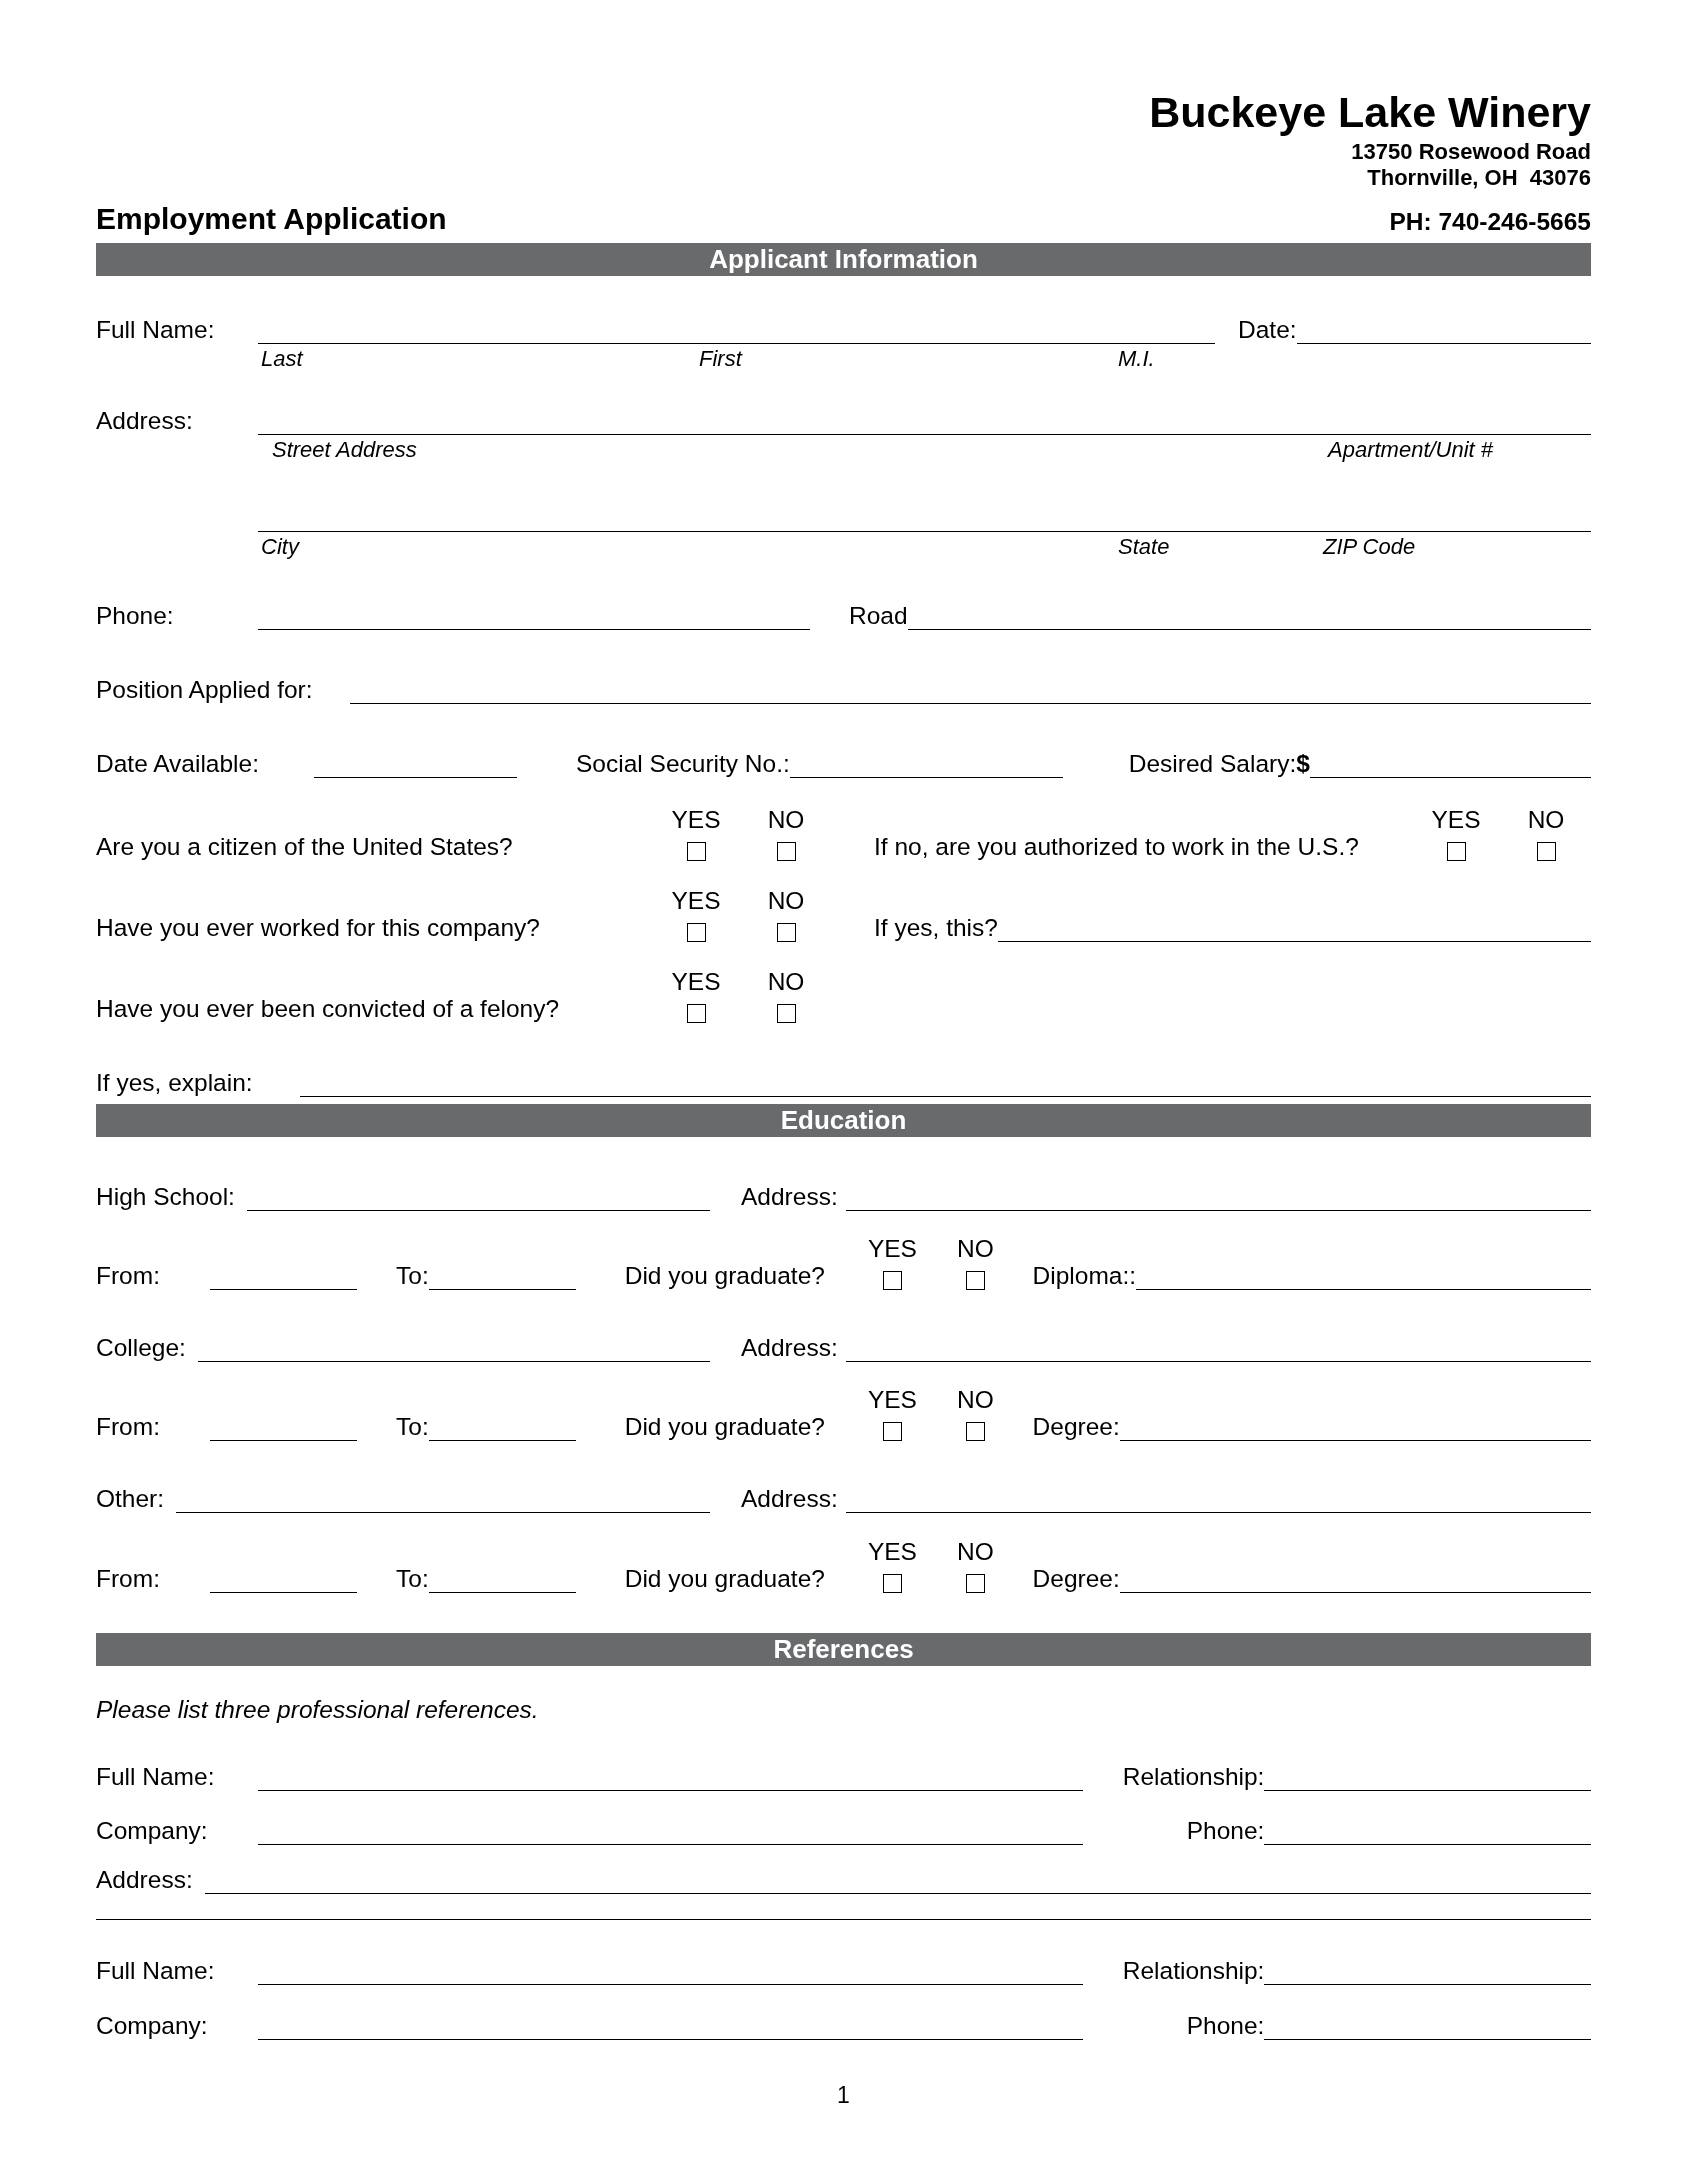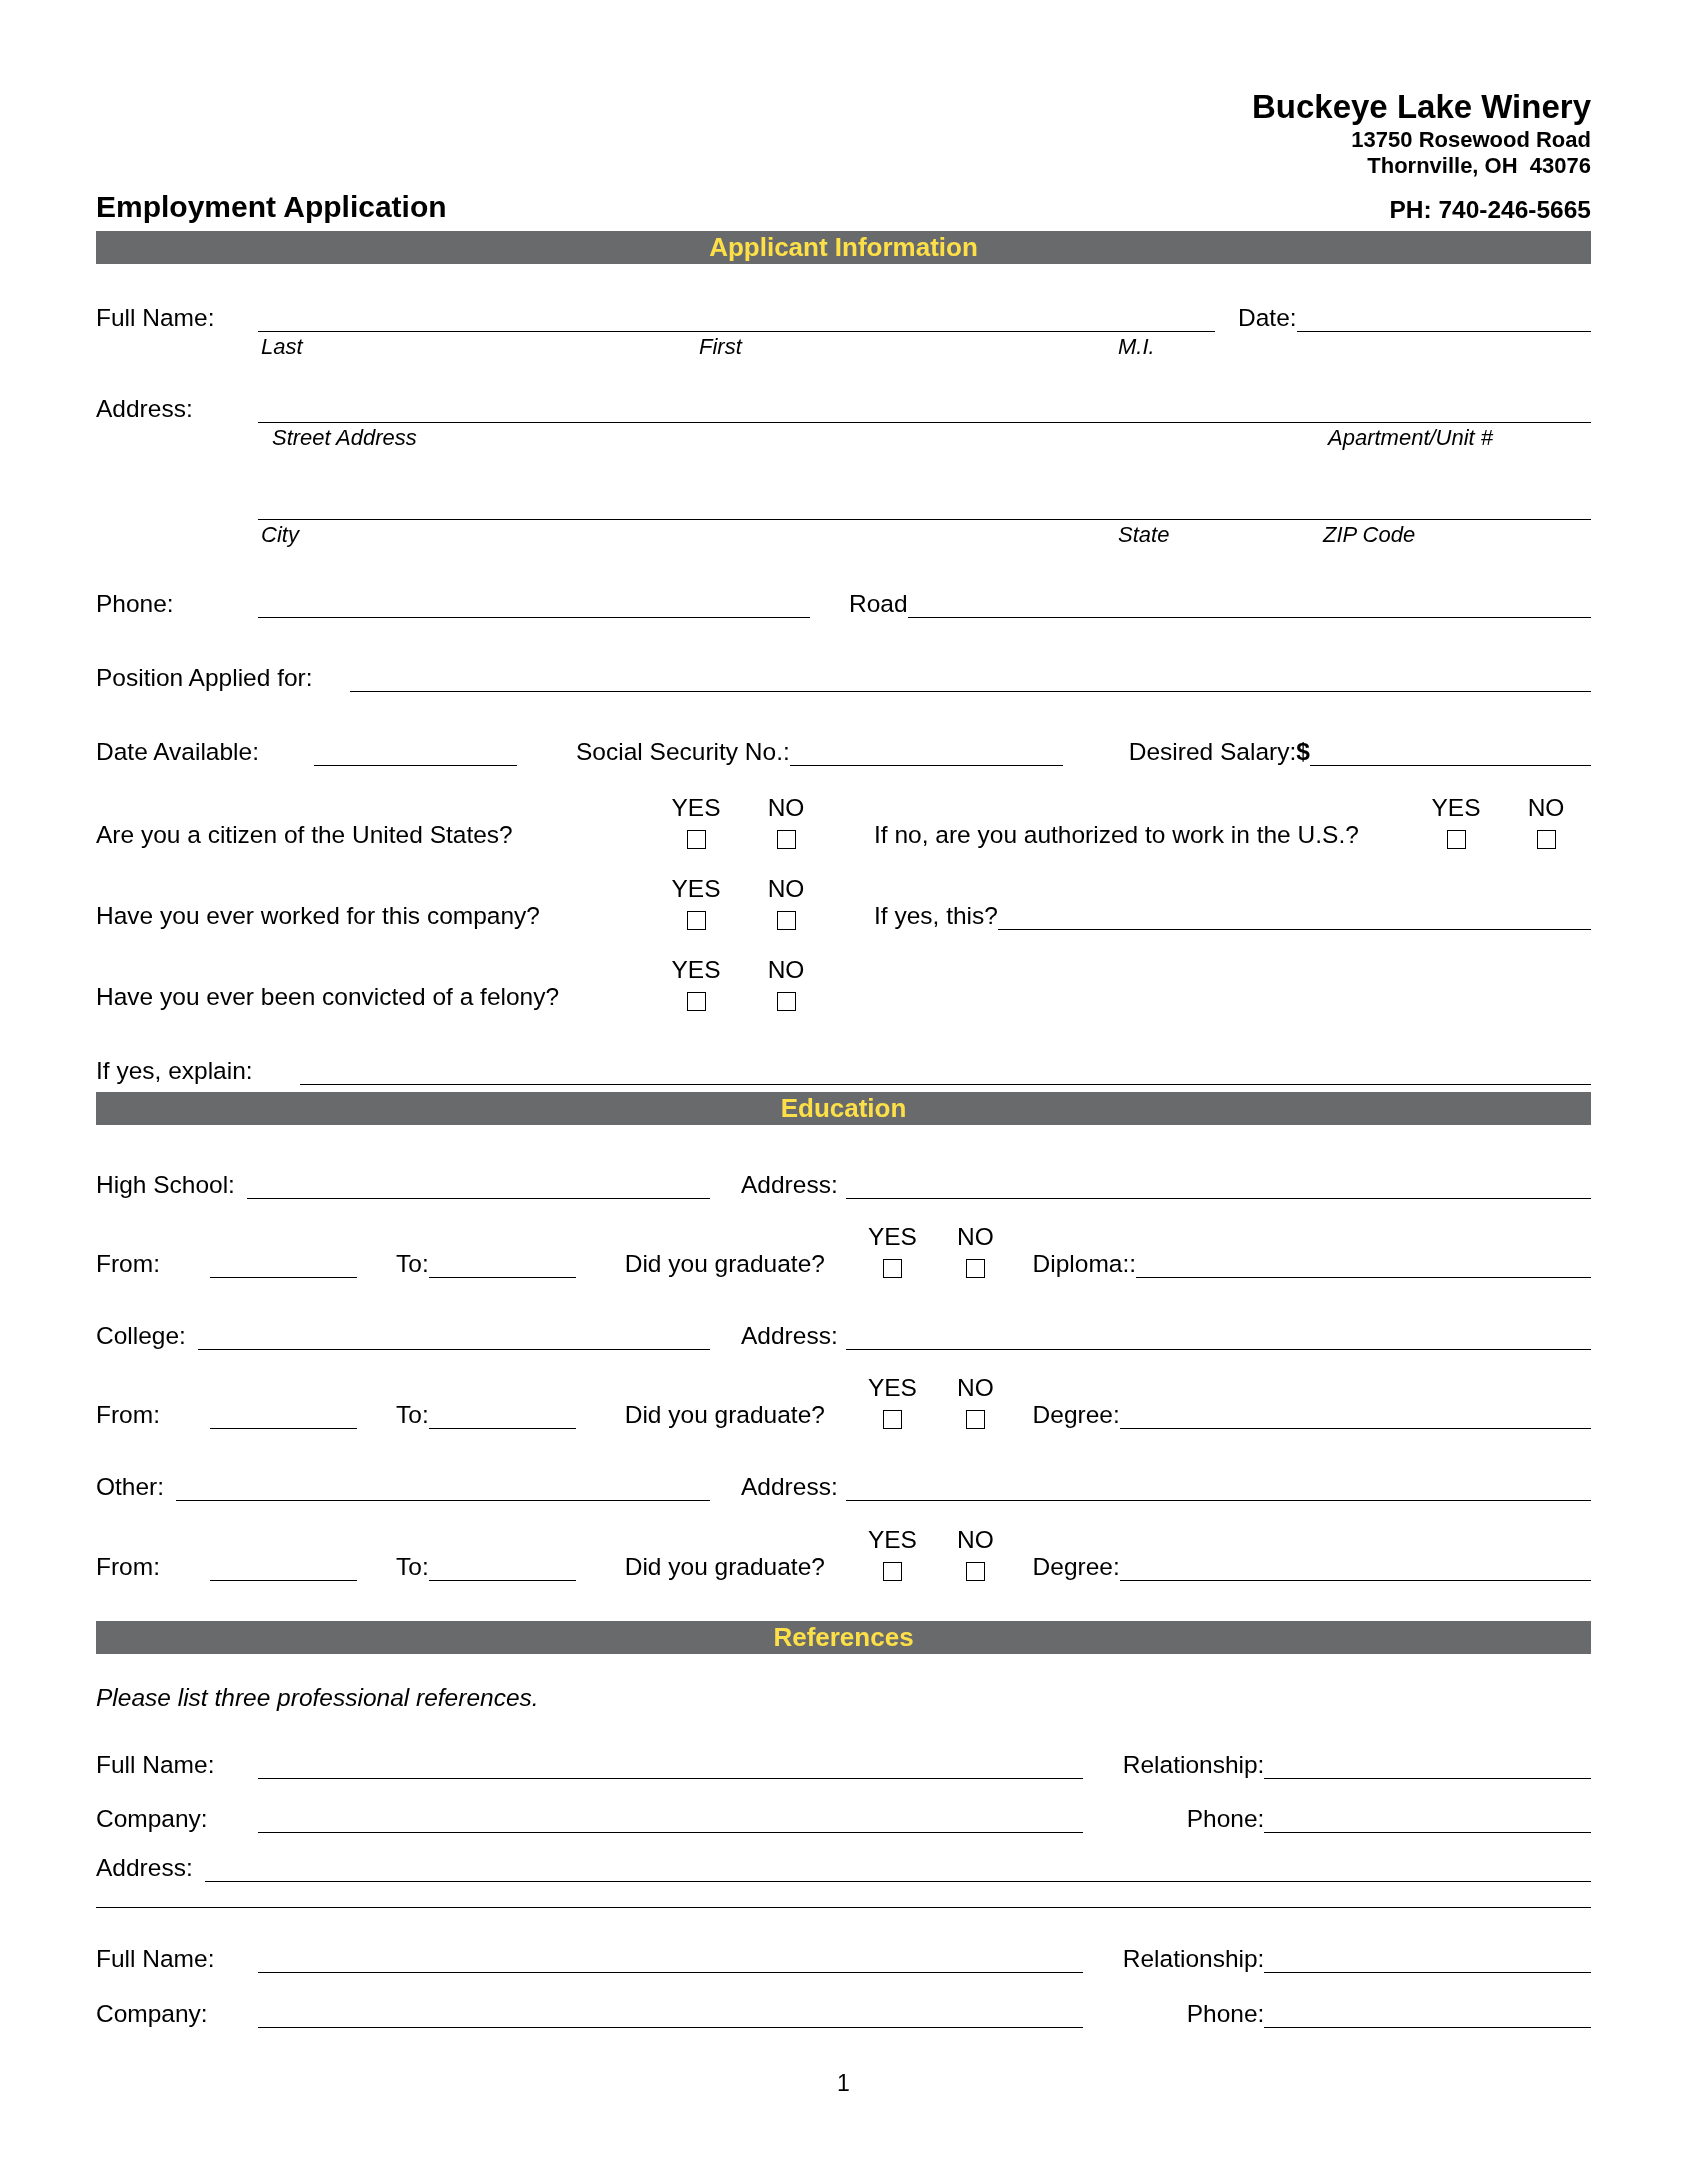--- a/index.html
+++ b/index.html
@@ -2,27 +2,27 @@
 <html style="--bar-color: #696a6c;font-size:14px"><head>
 <meta charset="utf-8">
 <style>
   :root { --bar-color:#696a6c; }
   * { box-sizing:border-box; margin:0; padding:0; }
   html,body { background:#fff; }
   body { font-family:"Liberation Sans", sans-serif; color:#000; }
   .page { width:1687px; height:2184px; margin:0 auto; padding:87px 96px 0 96px; background:#fff; overflow:hidden; }
 
   .company-block { text-align:right; line-height:1.2; }
-  .company-name { font-size:33px; font-weight:bold; }
+  .company-name { font-size:43px; font-weight:bold; }
   .company-addr { font-size:22px; font-weight:bold; }
   .title-row { display:flex; justify-content:space-between; align-items:flex-end; margin-top:10.5px; }
   .form-title { font-size:30px; font-weight:bold; }
   .company-phone { font-size:24.5px; font-weight:bold; }
 
-  .section-bar { margin-top:7px; height:33px; background:var(--bar-color); color:#fde047;
+  .section-bar { margin-top:7px; height:33px; background:var(--bar-color); color:#ffffff;
                  font-weight:bold; font-size:26px; text-align:center; line-height:33px; }
 
   .row { display:flex; align-items:flex-end; font-size:24.5px; }
   .label { white-space:nowrap; }
   .line { display:block; border-bottom:1.7px solid #000; height:30px; flex:0 0 auto; }
   .flexline { flex:1 1 auto; }
   .subrow { position:relative; height:30px; font-size:22px; font-style:italic; }
   .sub { position:absolute; top:1.7px; white-space:nowrap; }
 
   .qtext { white-space:nowrap; }

